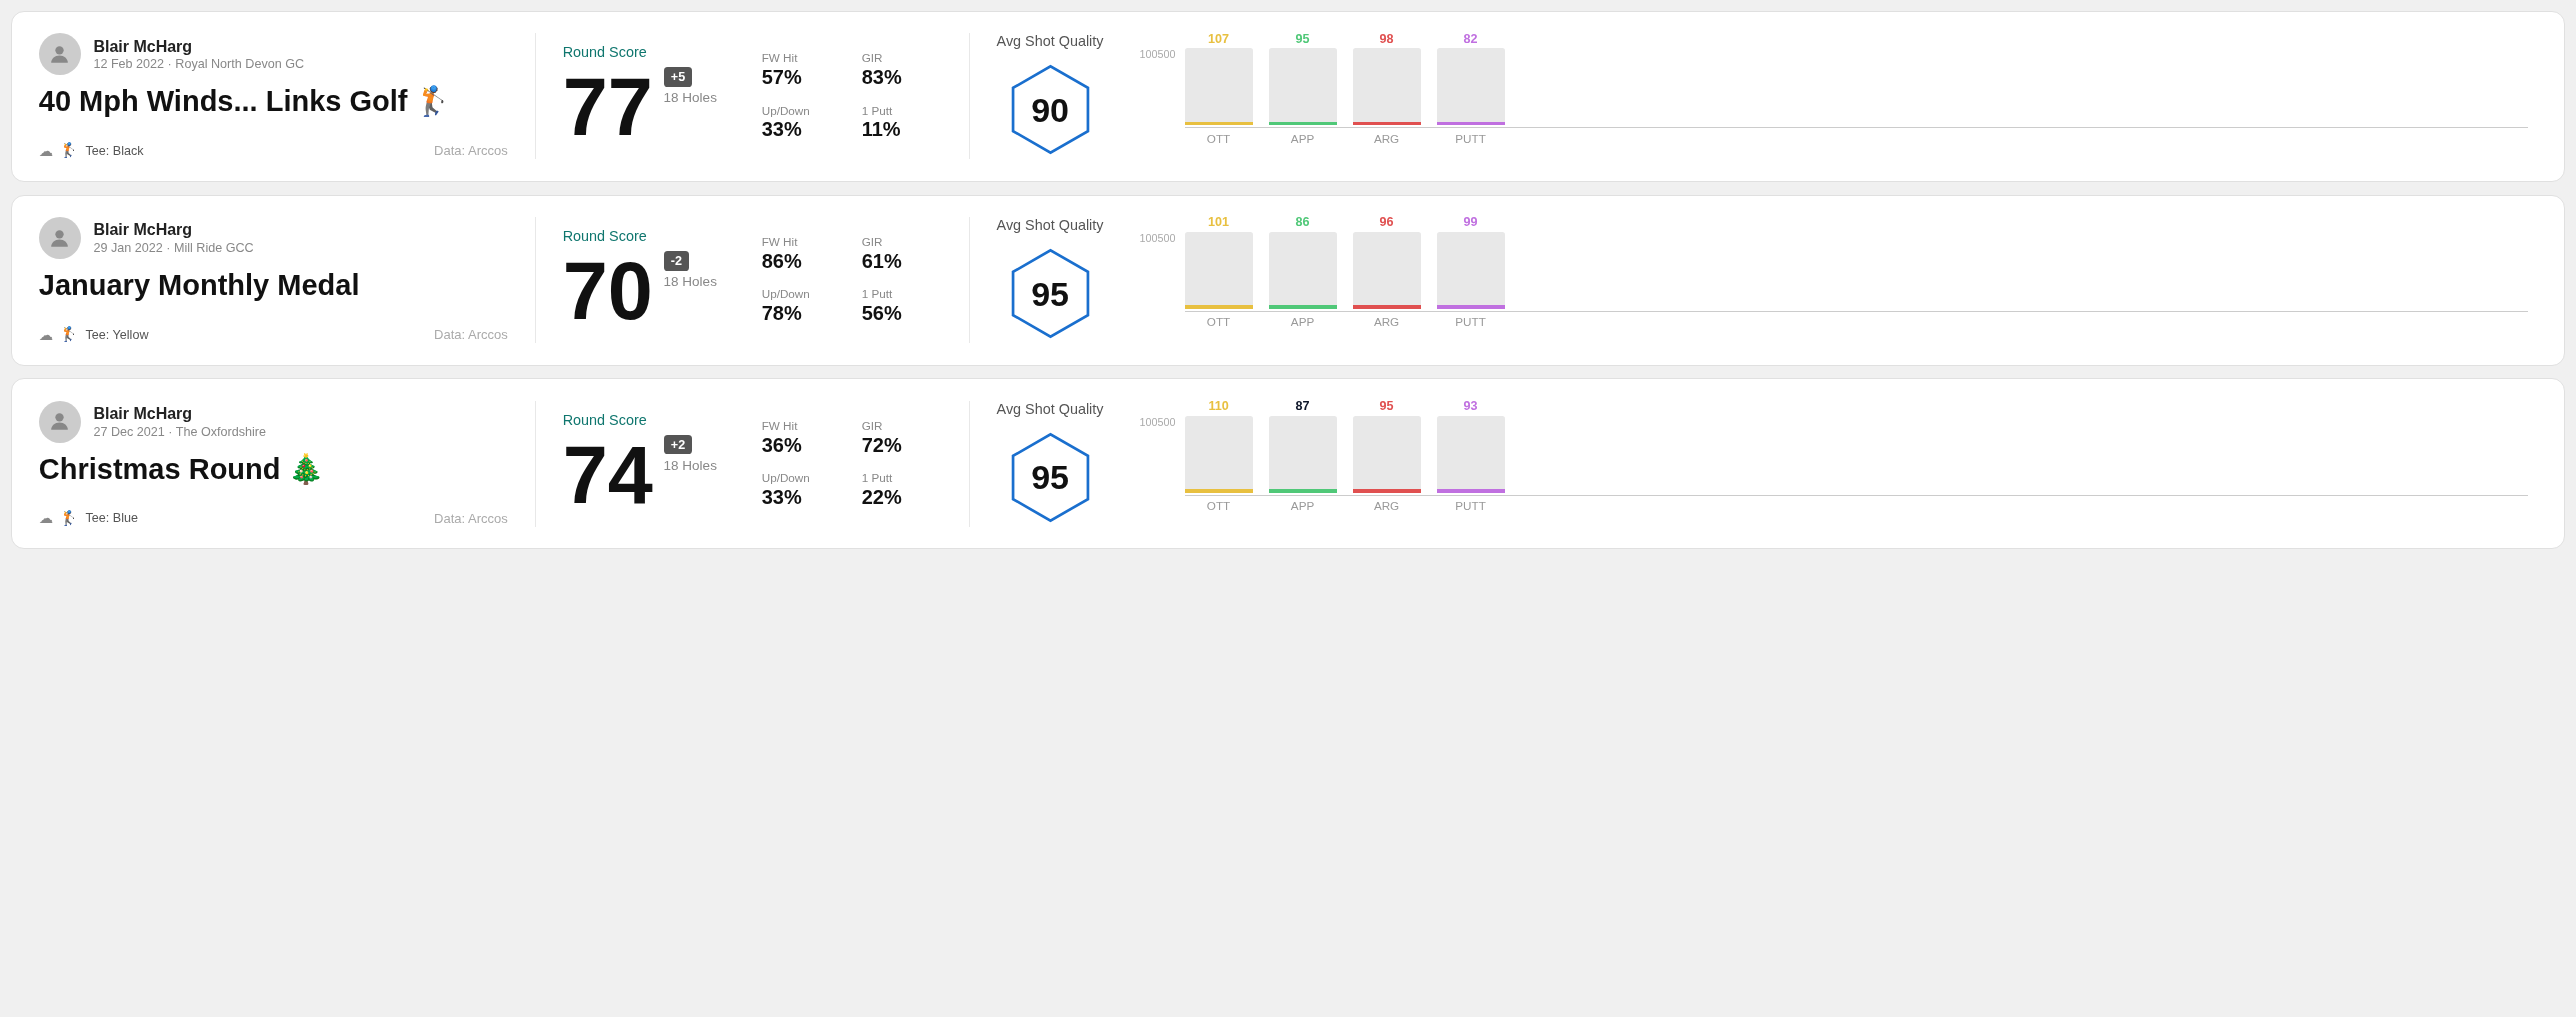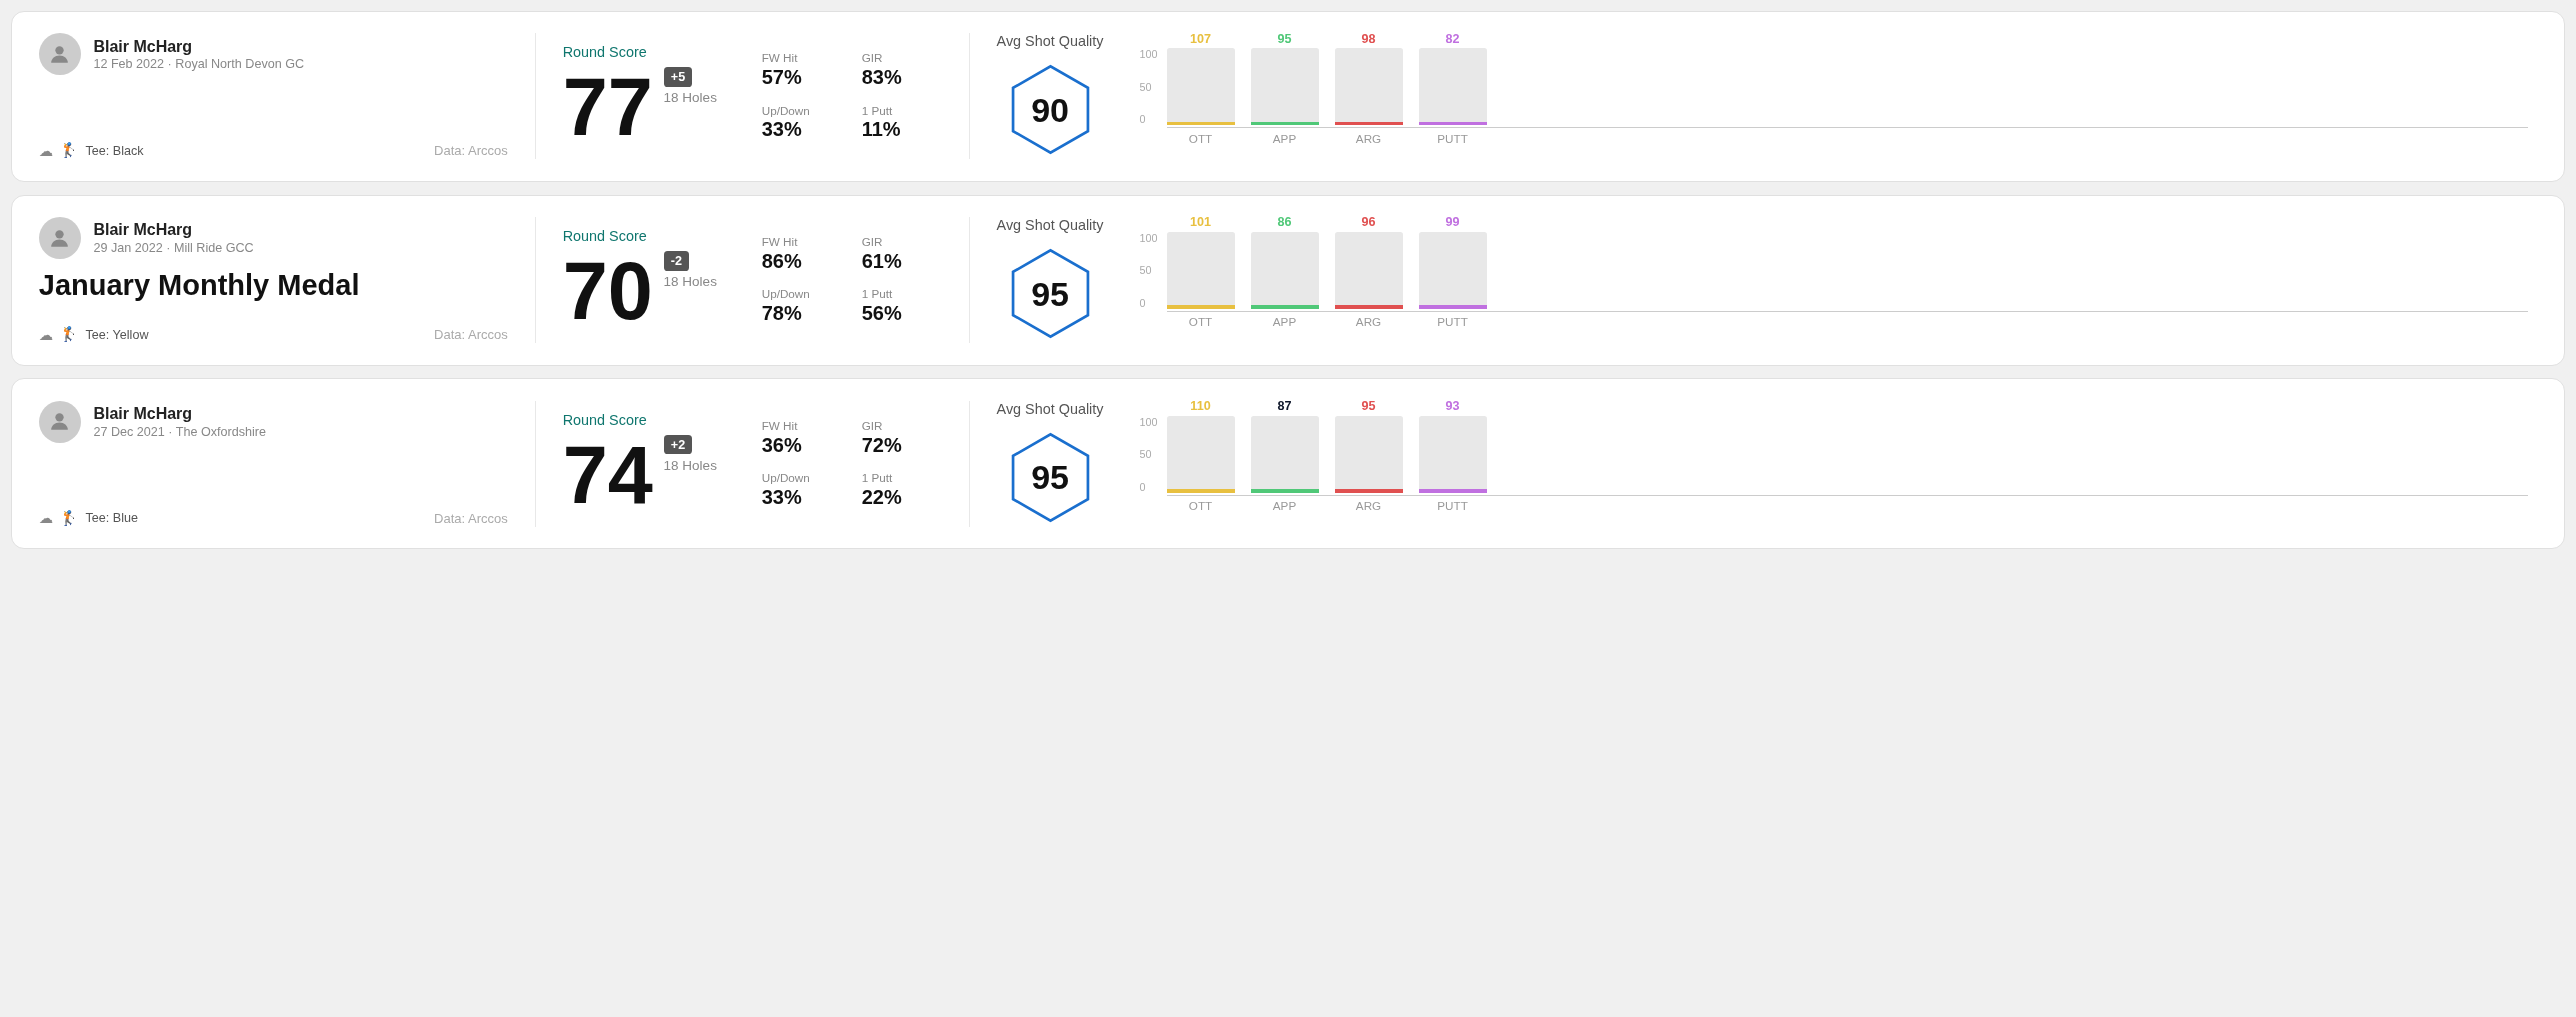--- a/index.html
+++ b/index.html
@@ -278,21 +278,21 @@
     .chart-bar-line {
       position: absolute;
       bottom: 0;
       left: 0;
       right: 0;
       height: 3.6px;
     }
 
     .chart-y-axis {
       display: flex;
-      flex-direction: column;
+      flex-direction: row;
       justify-content: space-between;
       height: 77px;
       padding: 0;
       margin-right: 5.4px;
       align-self: flex-start;
     }
 
     .chart-y-val {
       font-size: 10.8px;
       color: #aaa;
@@ -324,20 +324,21 @@
             <svg viewBox="0 0 24 24" xmlns="http://www.w3.org/2000/svg">
               <circle cx="12" cy="8" r="4"></circle>
               <path d="M4 20c0-4 3.6-7 8-7s8 3 8 7"></path>
             </svg>
           </div>
           <div class="user-info">
             <div class="user-name">Blair McHarg</div>
             <div class="user-meta">12 Feb 2022 · Royal North Devon GC</div>
           </div>
         </div>
+        <div class="round-title">40 Mph Winds... Links Golf 🏌</div>
       </div>
       <div class="card-footer">
         <div class="tee-info">
           <span class="tee-icon">☁</span>
           <span class="tee-icon">🏌</span>
           <span>Tee: Black</span>
         </div>
         <div class="data-source">Data: Arccos</div>
       </div>
     </div>
@@ -567,20 +568,21 @@
             <svg viewBox="0 0 24 24" xmlns="http://www.w3.org/2000/svg">
               <circle cx="12" cy="8" r="4"></circle>
               <path d="M4 20c0-4 3.6-7 8-7s8 3 8 7"></path>
             </svg>
           </div>
           <div class="user-info">
             <div class="user-name">Blair McHarg</div>
             <div class="user-meta">27 Dec 2021 · The Oxfordshire</div>
           </div>
         </div>
+        <div class="round-title">Christmas Round 🎄</div>
       </div>
       <div class="card-footer">
         <div class="tee-info">
           <span class="tee-icon">☁</span>
           <span class="tee-icon">🏌</span>
           <span>Tee: Blue</span>
         </div>
         <div class="data-source">Data: Arccos</div>
       </div>
     </div>

